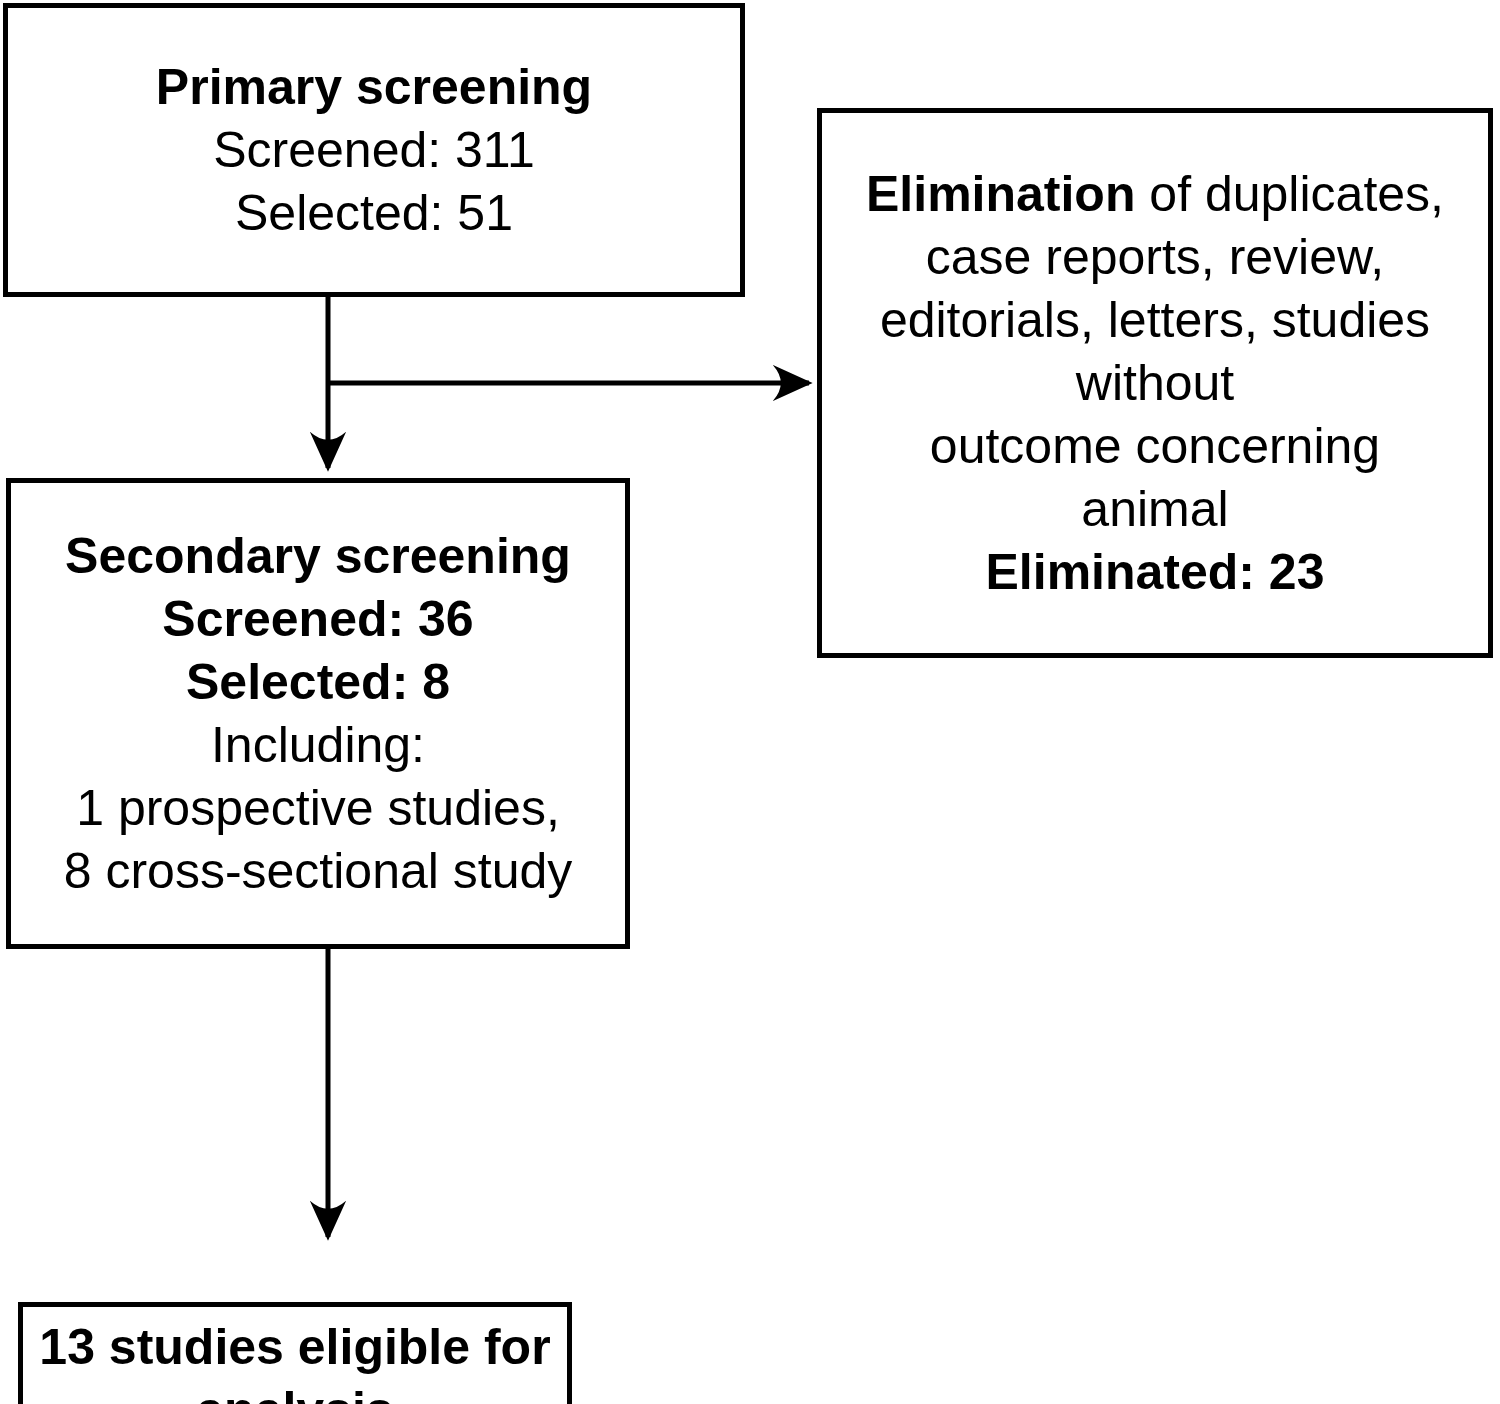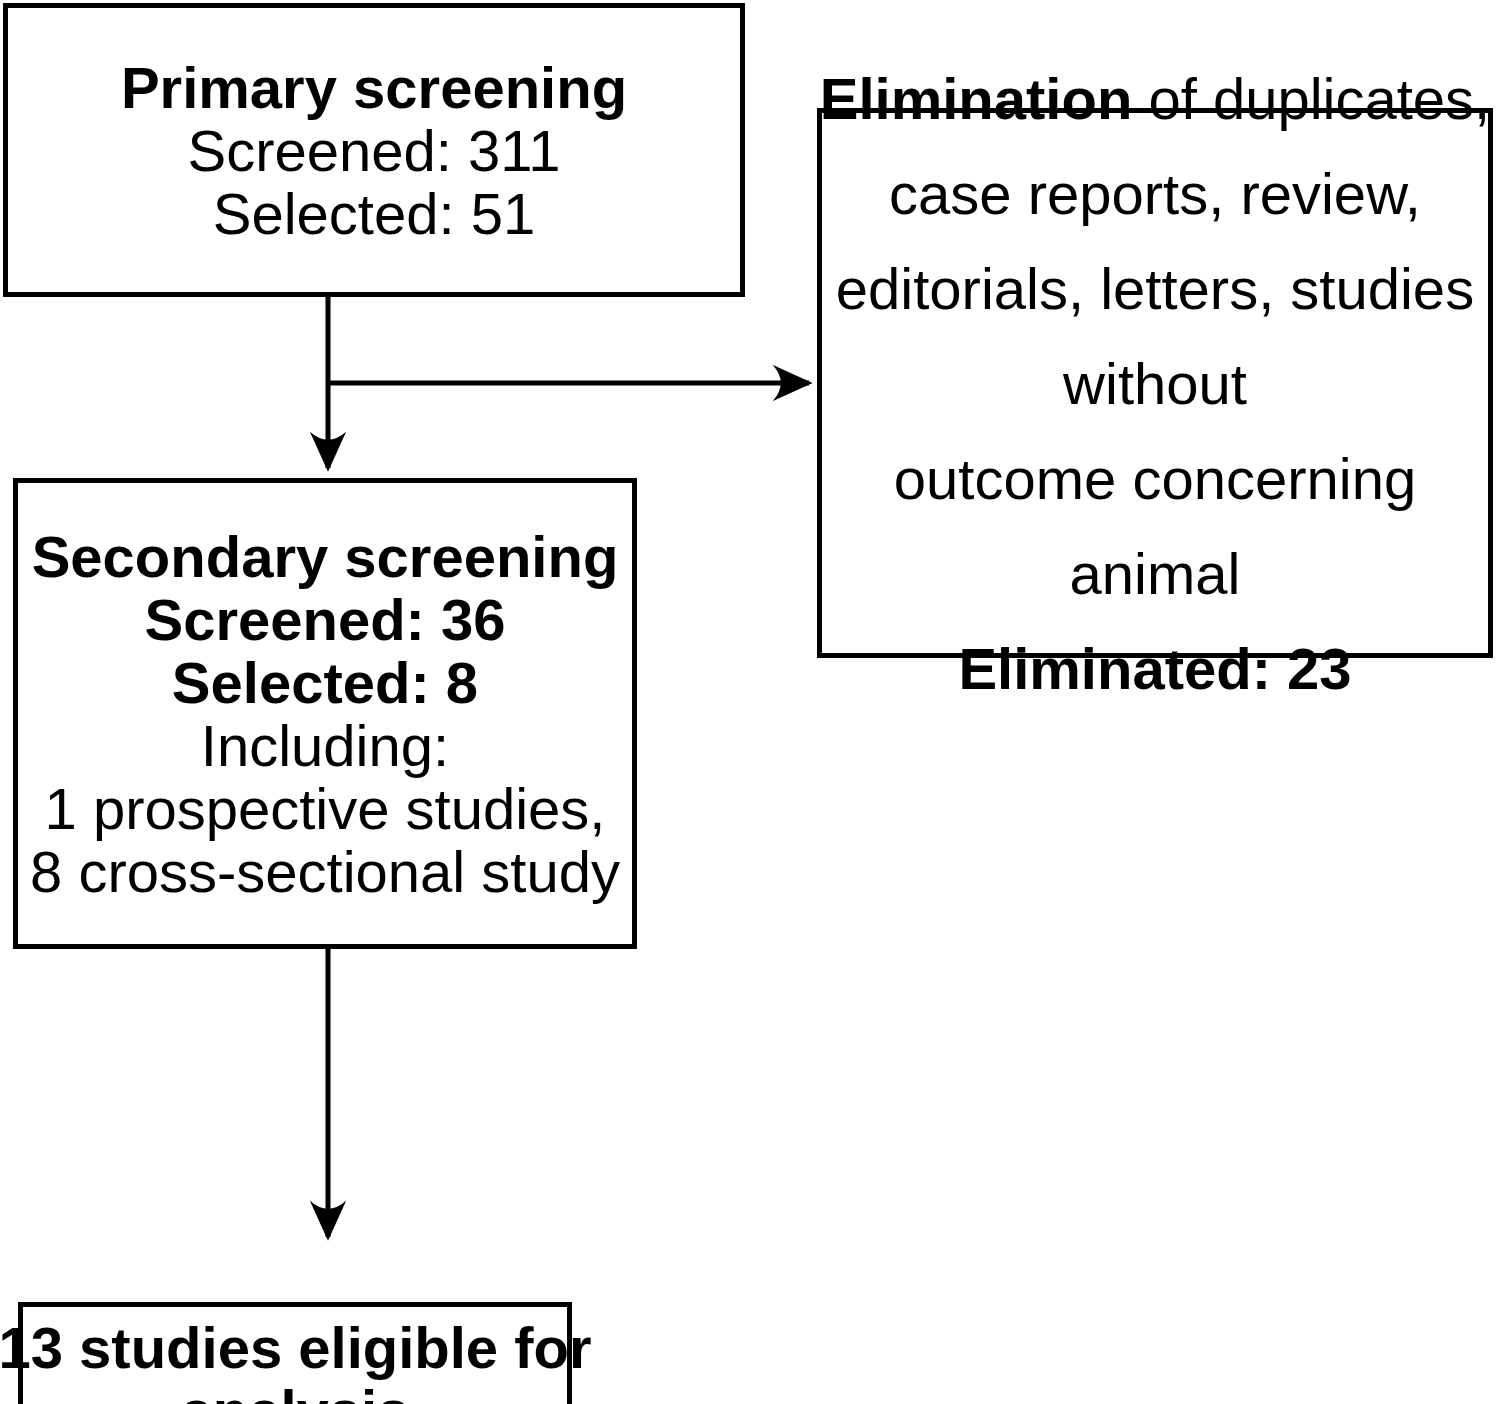--- a/index.html
+++ b/index.html
@@ -22,28 +22,28 @@
     border: 5px solid #000000;
     background: #ffffff;
     display: flex;
     flex-direction: column;
     justify-content: center;
     align-items: center;
     text-align: center;
     z-index: 2;
   }
   .line {
-    font-size: 58px;
+    font-size: 50px;
     line-height: 63px;
     white-space: pre;
   }
   .bold { font-weight: bold; }
   .box-primary   { left: 3px;   top: 3px;    width: 742px; height: 294px; }
-  .box-elim      { left: 817px; top: 108px;  width: 676px; height: 550px; gap: 32px; }
-  .box-secondary { left: 13px;   top: 478px;  width: 624px; height: 471px; }
+  .box-elim      { left: 817px; top: 108px;  width: 676px; height: 550px; }
+  .box-secondary { left: 6px;   top: 478px;  width: 624px; height: 471px; }
   .box-final     { left: 18px;  top: 1302px; width: 554px; height: 154px; text-align: right; }
   .arrows {
     position: absolute;
     left: 0;
     top: 0;
     z-index: 1;
   }
 </style>
 </head>
 <body>

